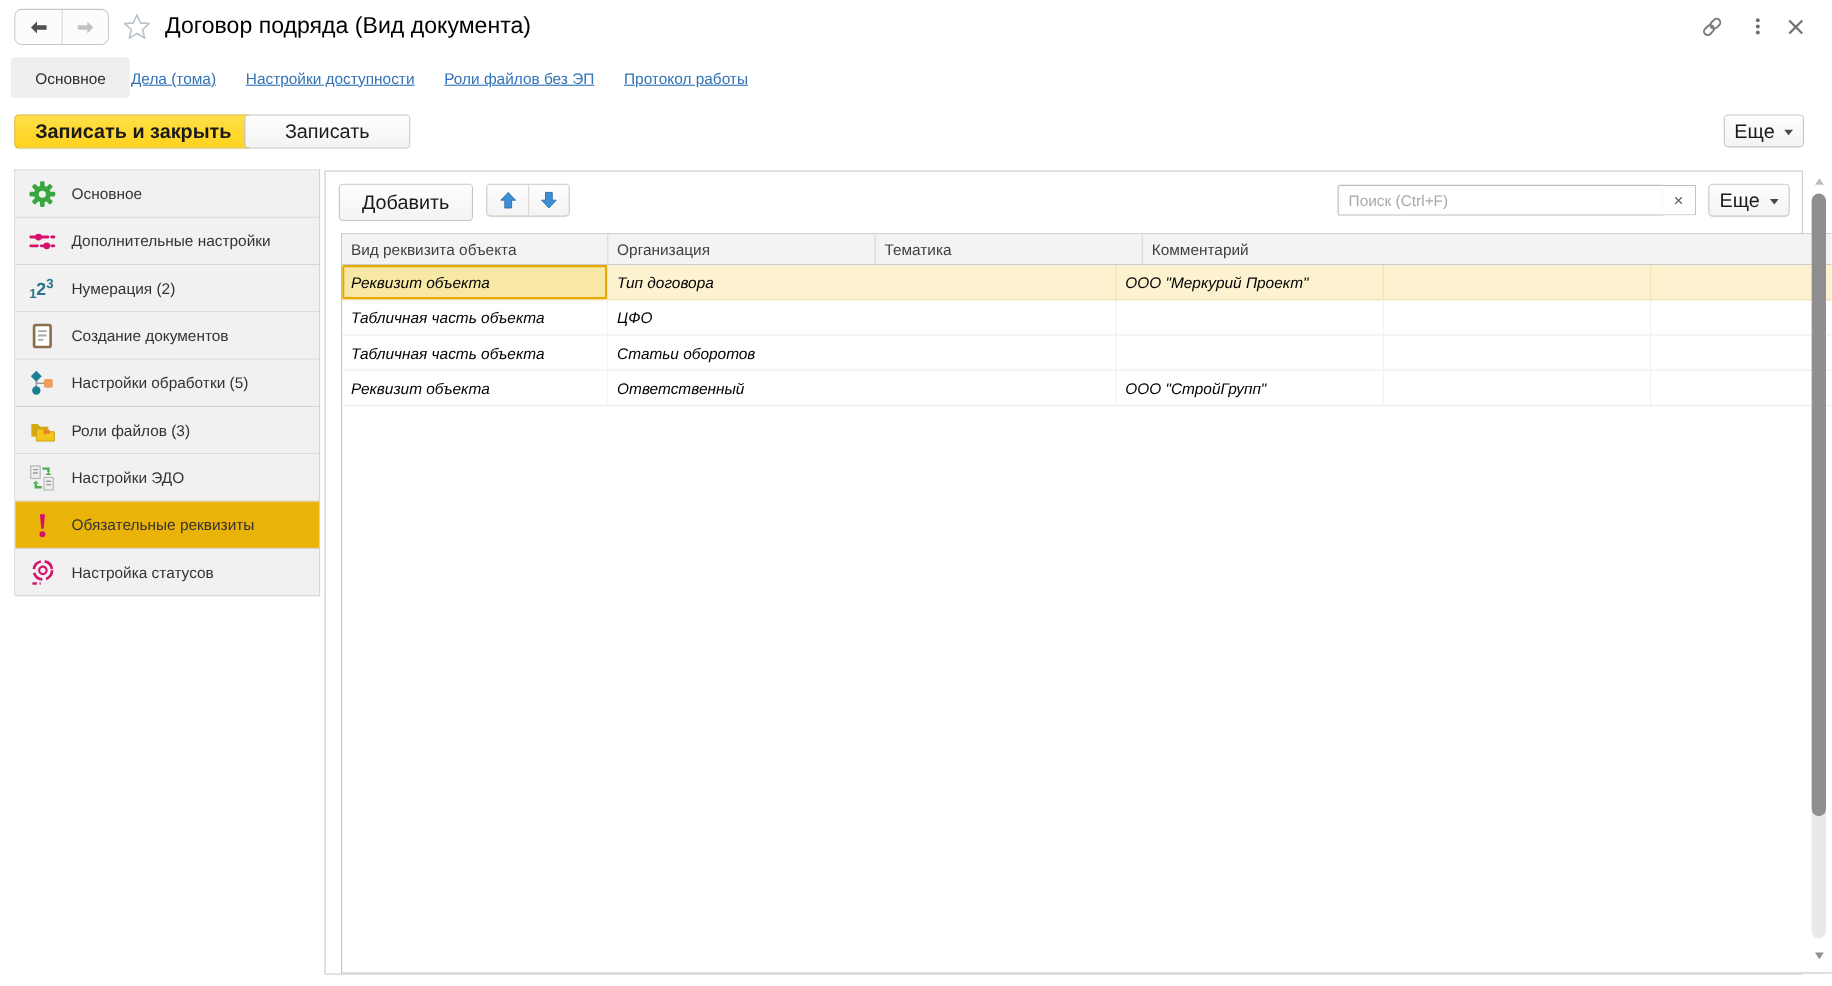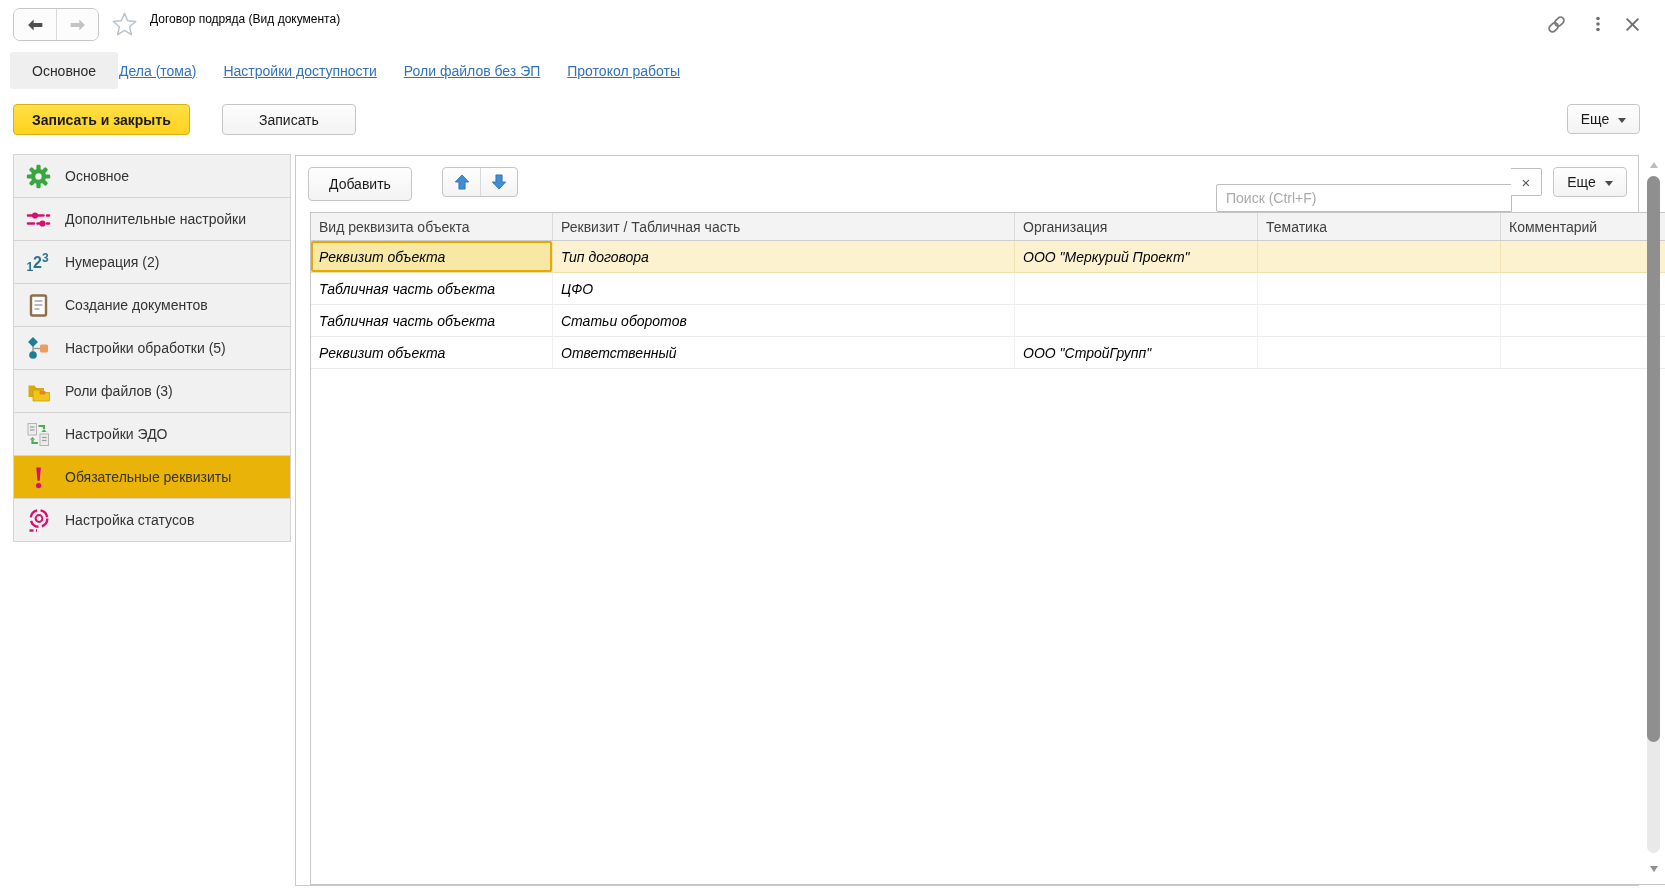--- a/index.html
+++ b/index.html
@@ -7,48 +7,48 @@
   body {
     width:1665px; height:896px; position:relative; overflow:hidden;
     background:#fff; color:#000;
     font-family:"Liberation Sans", sans-serif; font-size:14px;
   }
   
   .nav-group { position:absolute; left:13px; top:8px; display:flex; border:1px solid #c6c6c6; border-radius:7px; overflow:hidden; background:#fcfcfc; }
   .nav-btn { width:42px; height:31px; display:flex; align-items:center; justify-content:center; cursor:pointer; background:#fcfcfc; }
   .nav-btn + .nav-btn { border-left:1px solid #d9d9d9; }
   .star { position:absolute; left:110px; top:10px; width:29px; height:29px; cursor:pointer; }
-  .page-title { position:absolute; left:150px; top:12px; font-size:12px; color:#000; white-space:nowrap; }
+  .page-title { position:absolute; left:150px; top:12px; font-size:21px; color:#000; white-space:nowrap; }
   .win-icon { position:absolute; top:12px; width:24px; height:24px; display:flex; align-items:center; justify-content:center; cursor:pointer; }
   .win-icon.link   { left:1544px; }
   .win-icon.kebab  { left:1586px; }
   .win-icon.close  { left:1620px; }
   
   .tab-active { position:absolute; left:10px; top:52px; height:37px; padding:0 22px; background:#efefef; border-radius:3px; display:flex; align-items:center; color:#2b2b2b; cursor:pointer; }
   .tab-links { position:absolute; left:119px; top:52px; height:37px; display:flex; align-items:center; gap:27px; }
   .tab-link { color:#3173b8; text-decoration:underline; cursor:pointer; white-space:nowrap;text-align:right; }
   
-  .btn { display:inline-flex; align-items:center; justify-content:center; background:linear-gradient(#fefefe,#f3f3f3); border:1px solid #c6c6c6; border-radius:4px; font-size:14px; color:#1a1a1a; cursor:pointer; white-space:nowrap; }
+  .btn { display:inline-flex; align-items:center; justify-content:center; background:linear-gradient(#fefefe,#f3f3f3); border:1px solid #c6c6c6; border-radius:4px; font-size:18px; color:#1a1a1a; cursor:pointer; white-space:nowrap; }
   .btn-primary { position:absolute; left:13px; top:104px; height:31px; padding:0 18px; background:linear-gradient(#ffe047,#ffd21e); border:1px solid #d8b117; border-radius:4px; font-weight:bold; }
   .btn-save { position:absolute; left:222px; top:104px; height:31px; padding:0 36px; }
   .btn-more-top { position:absolute; left:1567px; top:104px; width:73px; height:30px; }
   .caret { width:0; height:0; border-left:4px solid transparent; border-right:4px solid transparent; border-top:5px solid #4a4a4a; margin-left:9px; margin-top:2px; }
   
   .sidebar { position:absolute; left:13px; top:154px; width:278px; border:1px solid #d4d4d4; border-bottom:none; background:#fff; }
   .side-item { height:43px; background:#f1f1f1; border-bottom:1px solid #d4d4d4; display:flex; align-items:center; padding-left:11px; color:#333; cursor:pointer; }
   .side-item.active { background:#eab308; }
   .side-icon { width:27px; height:27px; flex:0 0 27px; margin-right:13px; }
   .side-label { white-space:nowrap; }
   
   .panel { position:absolute; left:295px; top:155px; width:1344px; height:731px; border:1px solid #cacaca; background:#fff; }
   .btn-add { position:absolute; left:12px; top:11px; height:29px; padding:16px 20px; }
   .updown { position:absolute; left:146px; top:11px; display:flex; border:1px solid #c6c6c6; border-radius:4px; overflow:hidden; background:linear-gradient(#fefefe,#f3f3f3); }
   .ud-btn { width:37px; height:28px; display:flex; align-items:center; justify-content:center; cursor:pointer; }
   .ud-btn + .ud-btn { border-left:1px solid #d9d9d9; }
-  .search { position:absolute; left:920px; top:28px; width:296px; height:28px; border:1px solid #bdbdbd; border-radius:2px 0 0 2px; padding:0 9px; font-size:14px; font-family:"Liberation Sans",sans-serif; color:#222; outline:none; }
+  .search { position:absolute; left:920px; top:12px; width:296px; height:28px; border:1px solid #bdbdbd; border-radius:2px 0 0 2px; padding:0 9px; font-size:14px; font-family:"Liberation Sans",sans-serif; color:#222; outline:none; }
   .search::placeholder { color:#a9a9a9; }
   .search-clear { position:absolute; left:1215px; top:12px; width:31px; height:28px; border:1px solid #bdbdbd; border-left:none; border-radius:0 2px 2px 0; background:#fff; display:flex; align-items:center; justify-content:center; color:#555; font-size:15px; cursor:pointer; }
   .btn-more-toolbar { position:absolute; left:1257px; top:11px; width:74px; height:30px; }
   
   .grid { position:absolute; left:14px; top:56px; width:1560px; height:673px; border:1px solid #c5c5c5; overflow:hidden; background:#fff; }
   .thead { display:flex; height:28px; background:#f3f3f3; border-bottom:1px solid #cdcdcd; color:#3f3f3f; }
   .th { padding:0 8px; display:flex; align-items:center; border-right:1px solid #dadada; white-space:nowrap; overflow:hidden; }
   .tr { display:flex; height:32px; border-bottom:1px solid #ececec; cursor:pointer;font-style:italic; }
   .td { padding:0 8px; display:flex; align-items:center; border-right:1px solid #f0f0f0; white-space:nowrap; overflow:hidden; }
   .c1 { width:242px; } .c2 { width:462px; } .c3 { width:243px; } .c4 { width:243px; } .c5 { flex:1; border-right:none !important; }
@@ -245,21 +245,20 @@
   </div>
 
   <button class="btn btn-more-toolbar">
     <span>Еще</span>
     <span class="caret"></span>
   </button>
 
   <div class="grid">
     <div class="thead">
       <div class="th c1">Вид реквизита объекта</div>
-      <div class="th c2">Реквизит / Табличная часть</div>
       <div class="th c3">Организация</div>
       <div class="th c4">Тематика</div>
       <div class="th c5">Комментарий</div>
     </div>
 
     <div class="tr selected">
       <div class="td c1 focus-cell">Реквизит объекта</div>
       <div class="td c2">Тип договора</div>
       <div class="td c3">ООО "Меркурий Проект"</div>
       <div class="td c4"></div>

